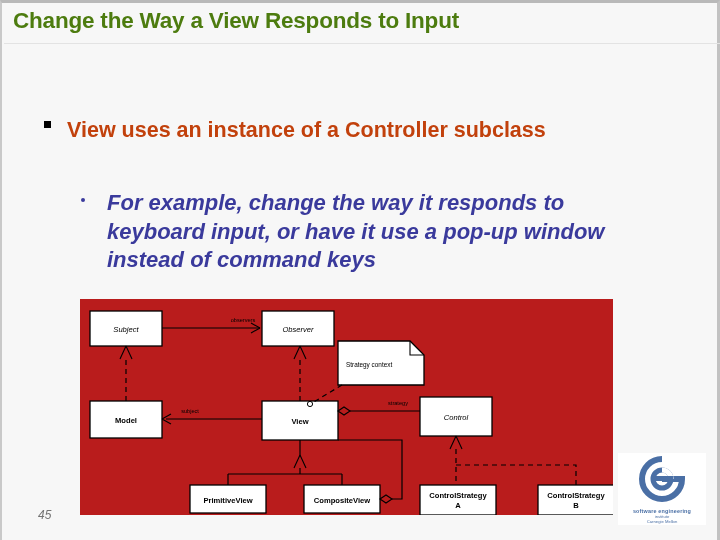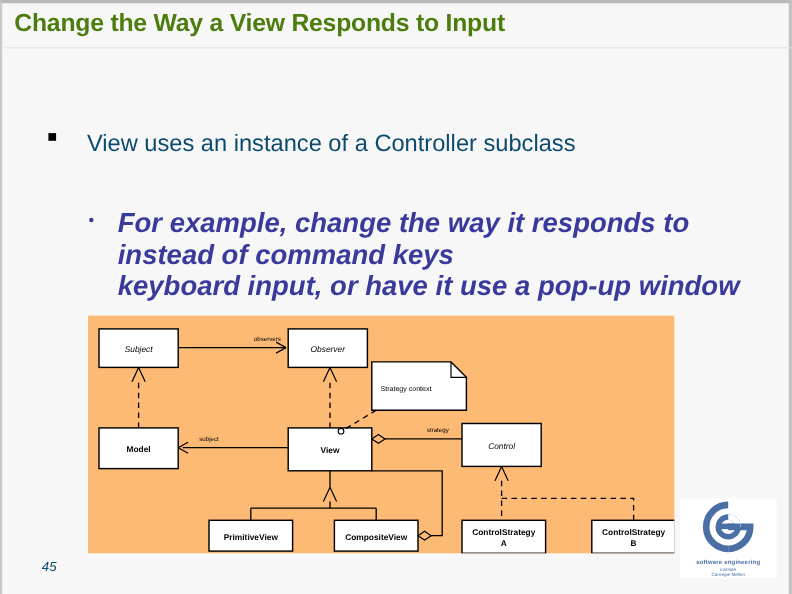--- a/index.html
+++ b/index.html
@@ -43,44 +43,45 @@
     left:42px; top:113px;
     width:650px;
   }
   #bullet1 .marker{
     position:absolute;
     left:0; top:5px;
     width:7px;height:7px;
     background:#000;
   }
   #bullet1 .body{
-    margin-left:35px;
+    margin-left:23px;
     font-size:21.5px;
     line-height:29px;
-    color:#0c4a6e;
-    font-family:"Liberation Sans", sans-serif;
+    color:#c2410c;
+    font-family:"Liberation Sans", sans-serif;
+    font-weight:bold;
   }
   #bullet1 .l2{ margin-left:-5px; }
 
   
   #bullet2{
     position:absolute;
     left:79px; top:186px;
     width:600px;
   }
   #bullet2 .marker{
     position:absolute;
     left:0; top:9px;
     width:4px;height:4px;
     background:#3a3a9c;
     border-radius:50%;
   }
   #bullet2 .body{
     margin-left:26px;
-    font-size:25px;
+    font-size:22px;
     line-height:28.5px;
     font-style:italic;
     font-weight:bold;
     color:#3a3a9c;
     font-family:"Liberation Sans", sans-serif;
   }
 
   
   #callout{
     position:absolute;
@@ -90,33 +91,33 @@
     font-size:19px;
     line-height:35px;
     font-weight:bold;
     color:#2222aa;
     font-family:"Liberation Sans", sans-serif;
   }
 
   
   #diagram{
     position:absolute;
-    left:78px; top:284px;
+    left:78px; top:296px;
     width:533px; height:216px;
-    background:#fdba74;
+    background:#b91c1c;
   }
   #diagram svg{display:block;}
 
   
   #pagenum{
     position:absolute;
     left:36px; top:505px;
     font-size:12px;
     font-style:italic;
-    color:#0c4a6e;
+    color:#737373;
     font-family:"Liberation Sans", sans-serif;
   }
 
   
   #logo{
     position:absolute;
     left:616px; top:450px;
     width:88px; height:72px;
     background:#ffffff;
     text-align:center;
@@ -140,22 +141,22 @@
     <span class="marker"></span>
     <div class="body">
       <div>View uses an instance of a Controller subclass</div>
     </div>
   </div>
 
   <div id="bullet2">
     <span class="marker"></span>
     <div class="body">
       <div>For example, change the way it responds to</div>
+      <div>keyboard input, or have it use a pop-up window</div>
       <div>instead of command keys</div>
-      <div>keyboard input, or have it use a pop-up window</div>
     </div>
   </div>
 
   <div id="callout">
     <div>Command</div>
     <div>pattern is also</div>
     <div>relevant</div>
   </div>
 
   <div id="diagram">

